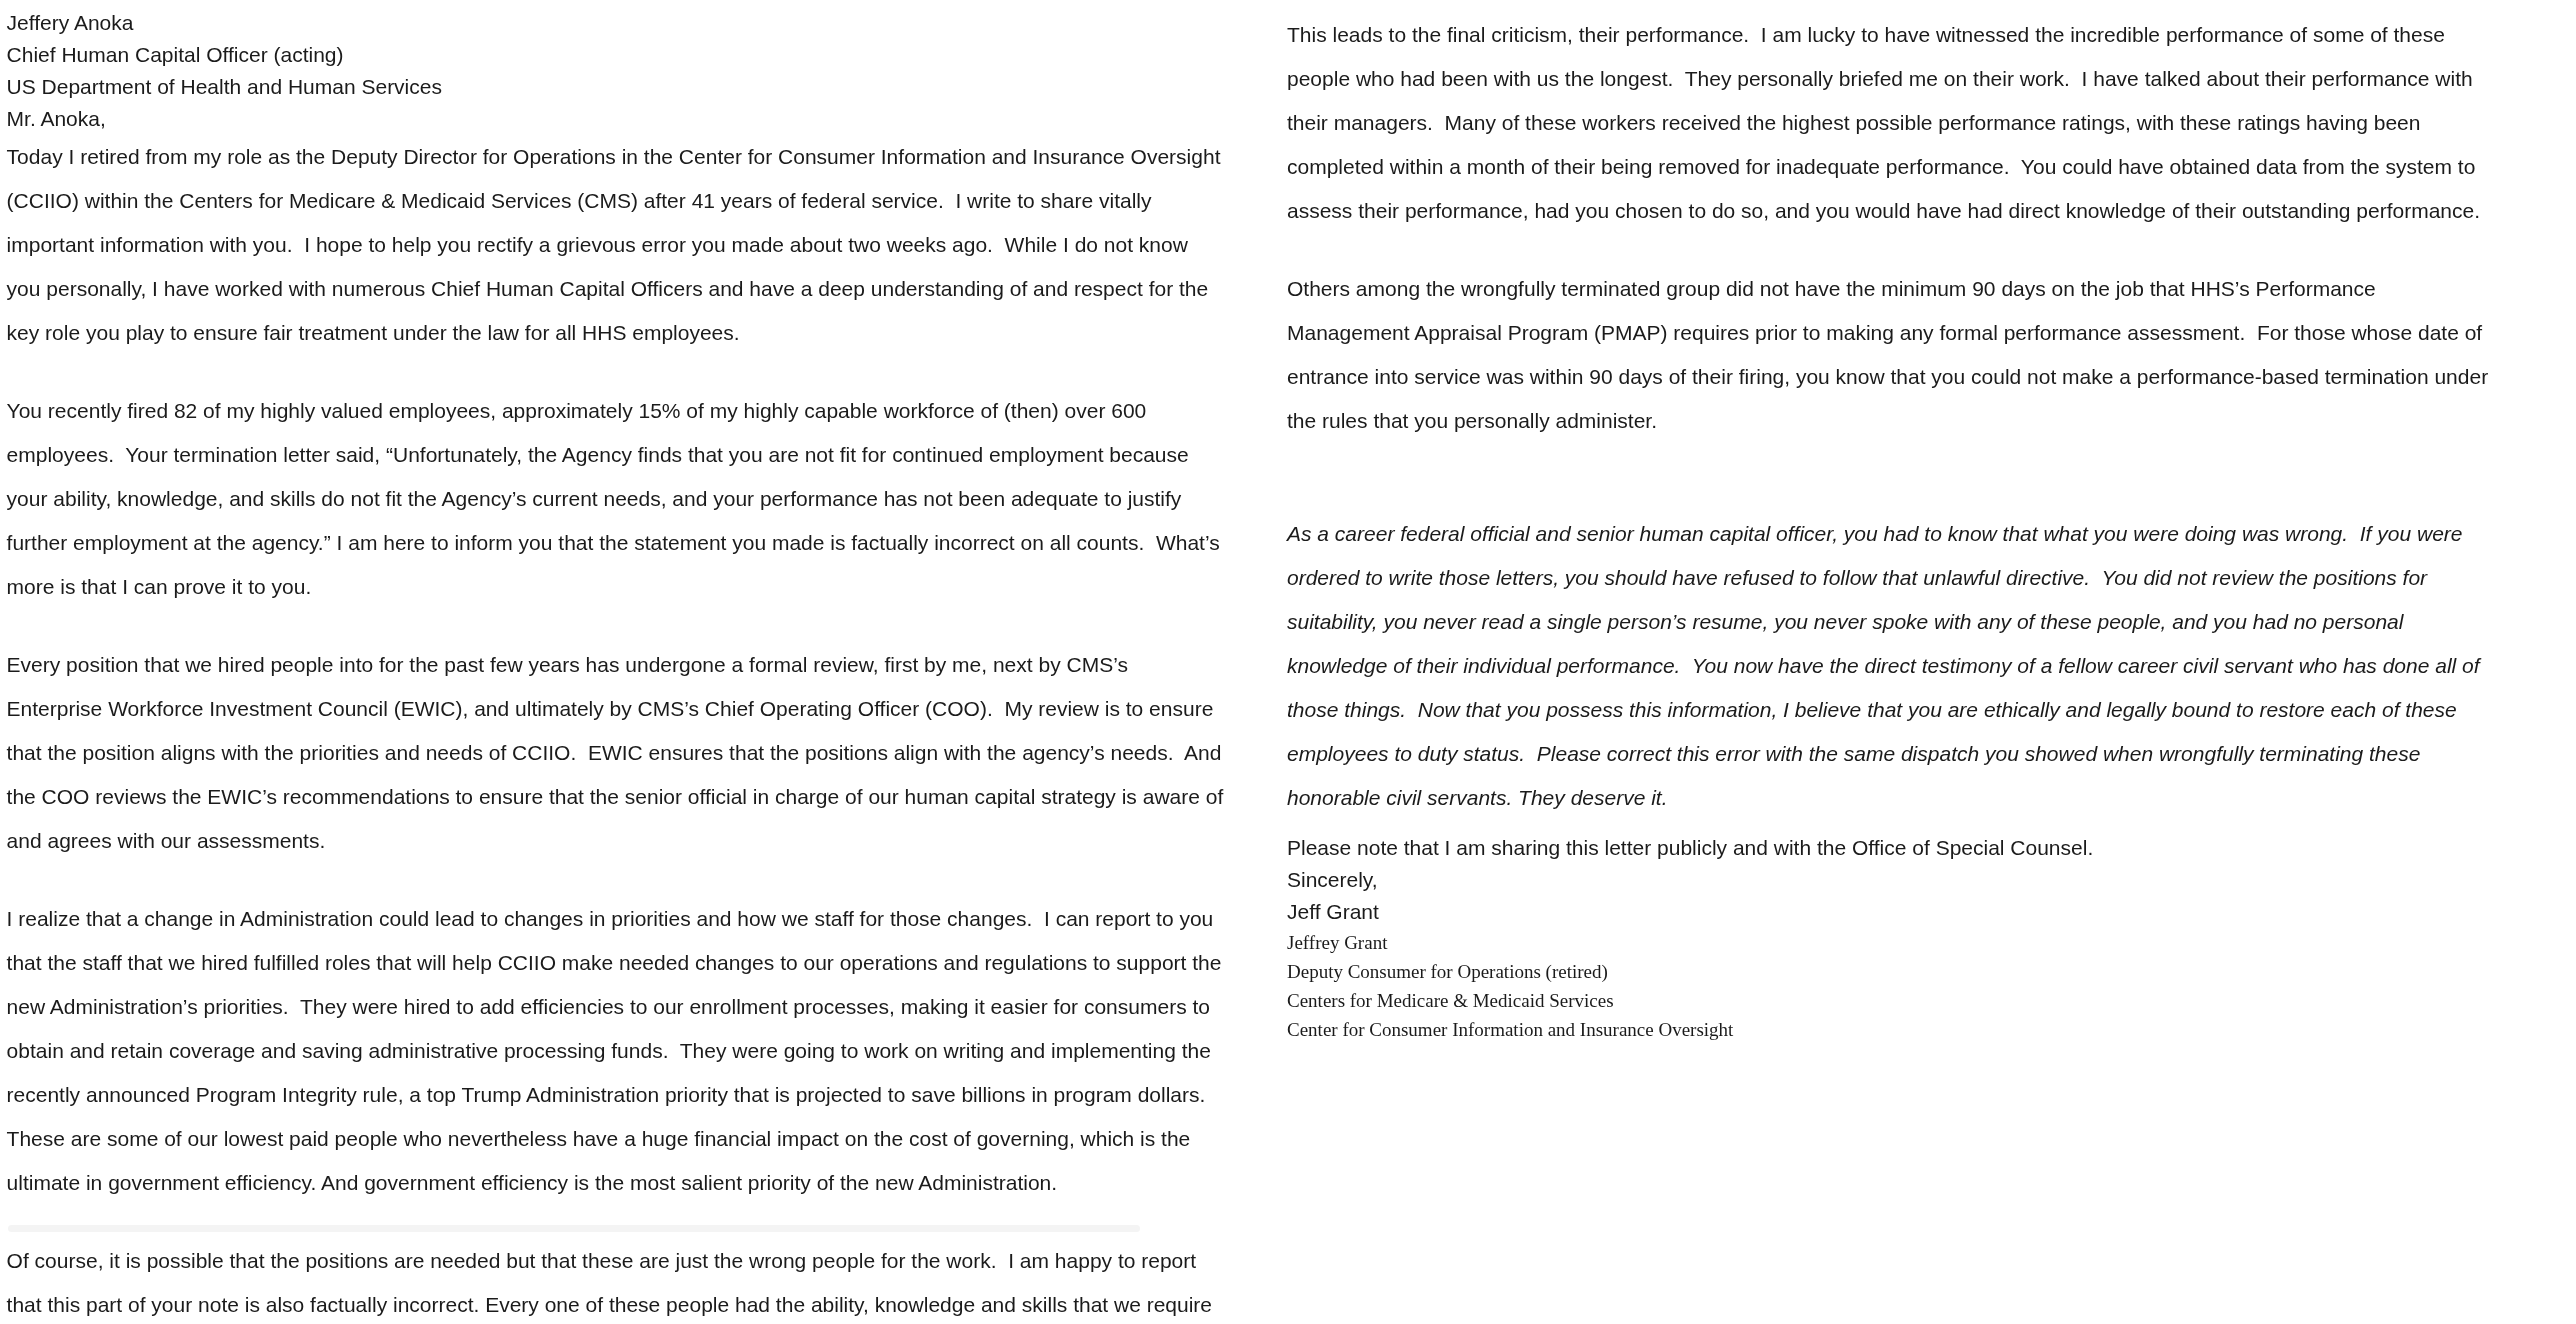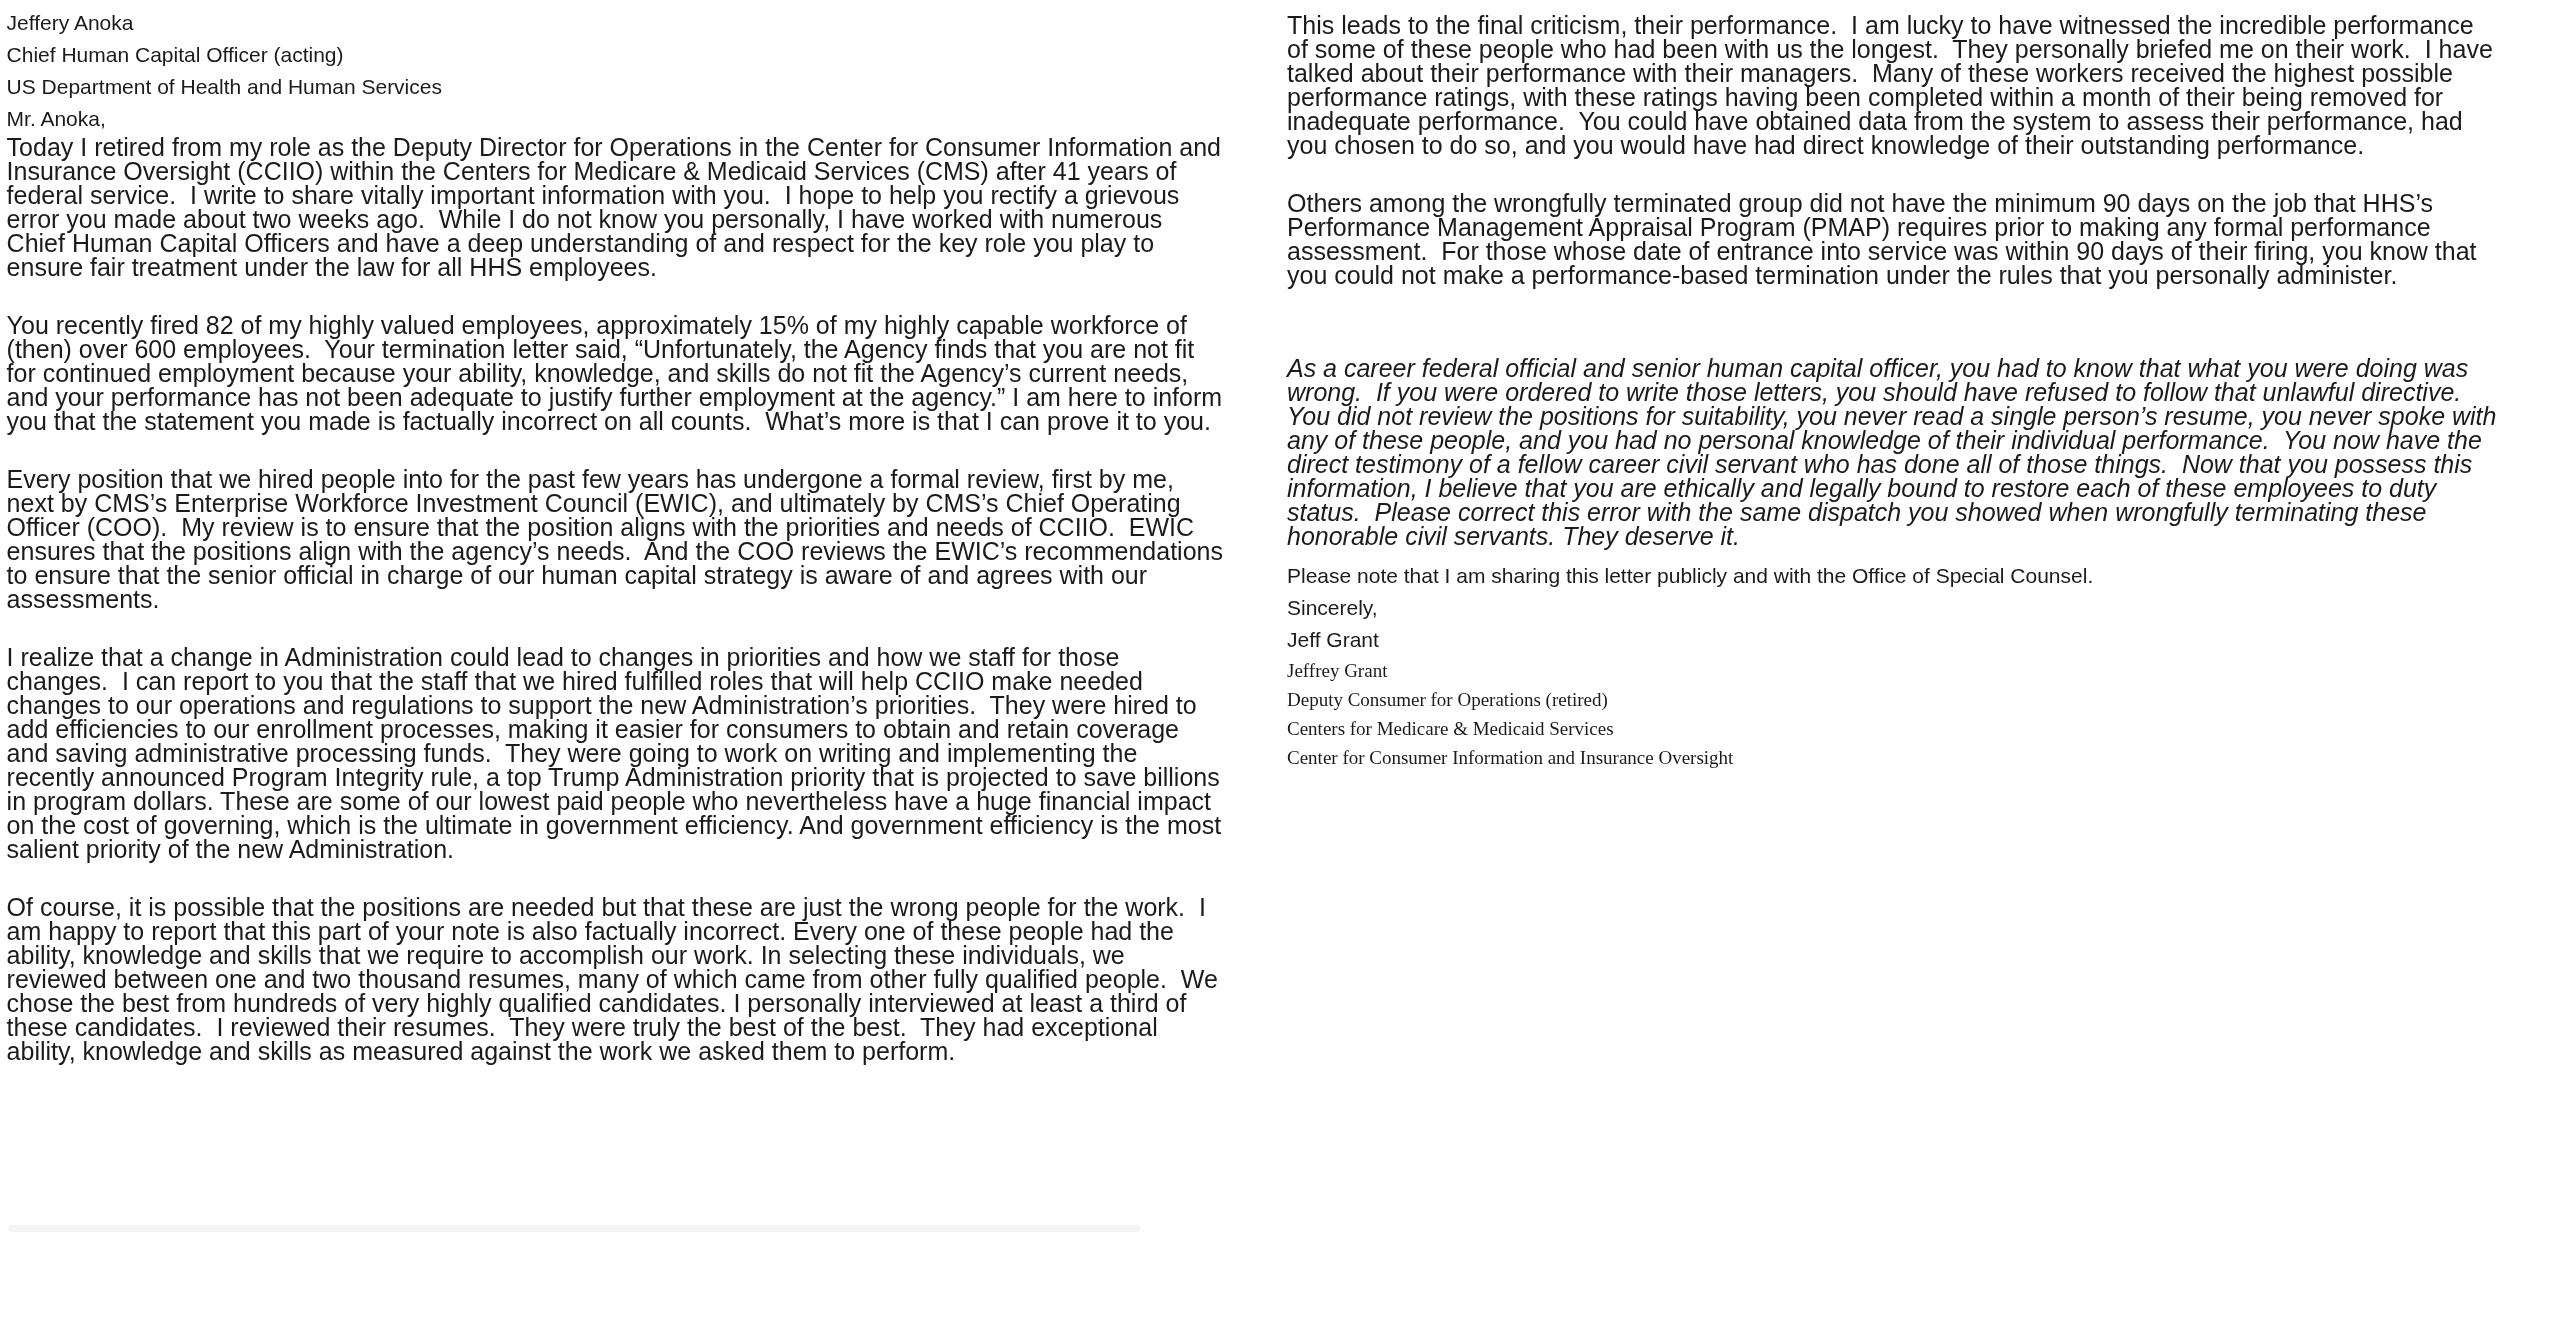--- a/index.html
+++ b/index.html
@@ -28,22 +28,22 @@
     left: 1287px;
     width: 1211px;
     padding-top: 13px;
   }
   .line {
     font-size: 21px;
     line-height: 32px;
     white-space: pre-wrap;
   }
   .para {
-    font-size: 25px;
-    line-height: 24px;
+    font-size: 21px;
+    line-height: 44px;
     white-space: pre-wrap;
     margin: 34px 0 0 0;
   }
   .para.no-gap {
     margin-top: 0;
   }
   .para.gap2 {
     margin-top: 69px;
     font-style: italic;
   }

